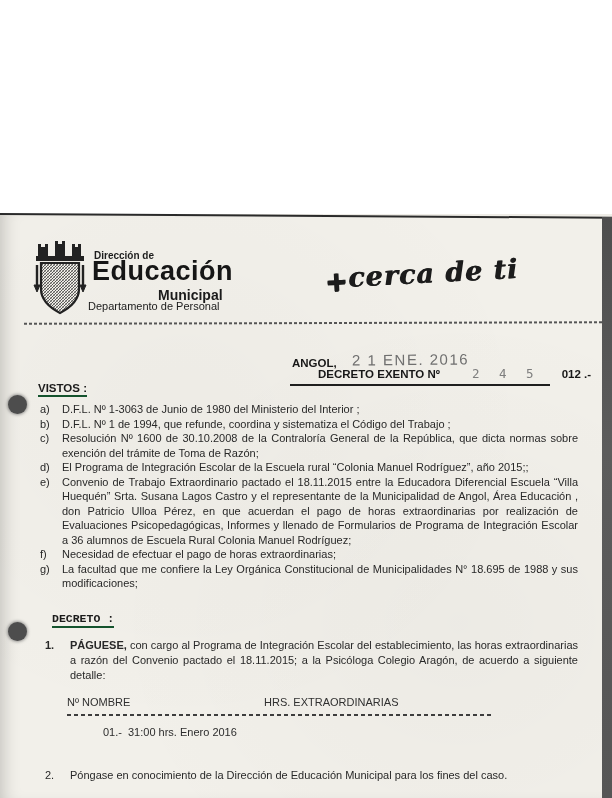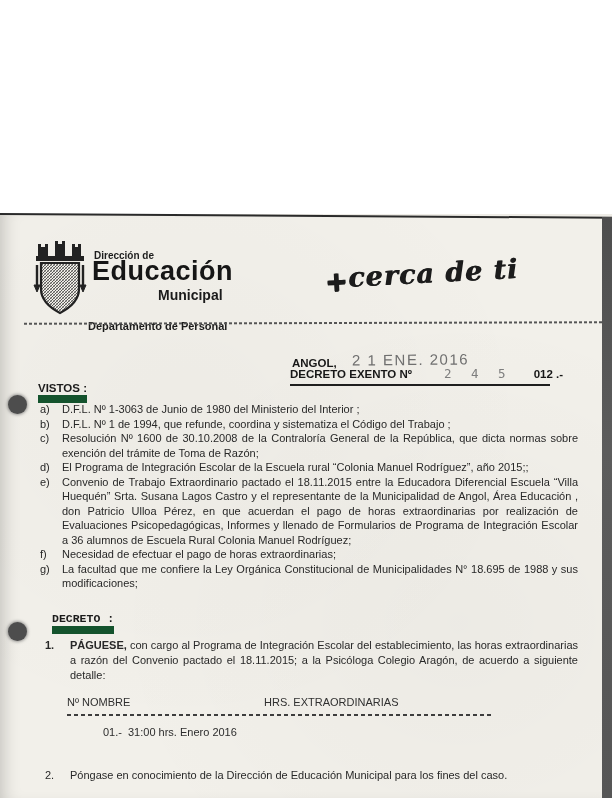--- a/index.html
+++ b/index.html
@@ -33,21 +33,21 @@
     background:#4d4d4d;box-shadow:0 0 3px 1px rgba(80,80,80,0.55);
   }
   .hole-1{left:8px;top:395px;}
   .hole-2{left:8px;top:622px;}
 
   
   .crest{left:33px;top:241px;}
   .org-line1{left:94px;top:250px;font-size:10px;font-weight:bold;color:#1d1d1d;}
   .org-line2{left:92px;top:256px;font-size:27px;font-weight:bold;color:#161616;letter-spacing:0.5px;}
   .org-line3{left:158px;top:287px;font-size:14px;font-weight:bold;color:#1b1b1b;}
-  .org-line4{left:88px;top:320px;font-size:11px;font-weight:bold;color:#1b1b1b;}
+  .org-line4{left:88px;top:300px;font-size:11px;font-weight:normal;color:#1b1b1b;}
 
   .slogan{
     left:326px;top:258px;transform:rotate(-3deg);
     color:#1c1c1c;white-space:nowrap;
   }
   .slogan .plus{
     display:inline-block;font-size:34px;font-weight:bold;line-height:30px;
     vertical-align:-6px;margin-right:2px;
     text-shadow:1px 0 0 #1c1c1c,0 1px 0 #1c1c1c;
   }
@@ -64,37 +64,37 @@
     box-shadow:0 2px 0 -1px rgba(90,90,90,0.35);
   }
 
   
   .decree-line{
     left:290px;top:332px;width:260px;
     display:flex;align-items:baseline;
     border-bottom:2px solid #1f1f1f;padding-bottom:3px;
     white-space:nowrap;
   }
-  .decree-label{font-size:11.5px;font-weight:bold;color:#171717;}
+  .decree-label{font-size:11.5px;font-weight:bold;color:#171717;margin-left:28px;}
   .decree-stamp-num{
     margin-left:32px;font-size:12.5px;color:#7e7e7e;letter-spacing:6px;
     font-family:"DejaVu Sans Mono", monospace;
   }
   .decree-typed-num{margin-left:22px;font-size:11.5px;font-weight:bold;color:#171717;margin-top:36px;}
 
   .city-label{left:292px;top:357px;font-size:11.5px;font-weight:bold;color:#171717;}
   .date-stamp{
     left:352px;top:351px;font-size:15px;color:#6f6f6f;
     letter-spacing:1.5px;transform:rotate(-0.5deg);white-space:nowrap;
   }
 
   
   .sec-heading{
     font-size:11.5px;font-weight:bold;color:#1b1b1b;
-    border-bottom:8px solid #14532d;padding-bottom:1px;white-space:nowrap;
+    border-bottom:2px solid #14532d;padding-bottom:1px;white-space:nowrap;
   }
   .vistos-heading{left:38px;top:382px;}
   .decreto-heading{left:52px;top:612px;font-family:Liberation Mono, monospace;}
 
   
   .vistos-list{left:40px;top:402px;width:538px;}
   .v-item{display:flex;font-size:11px;line-height:14.5px;color:#282828;}
   .v-label{width:22px;flex:none;}
   .v-text{flex:1;text-align:justify;}
 

